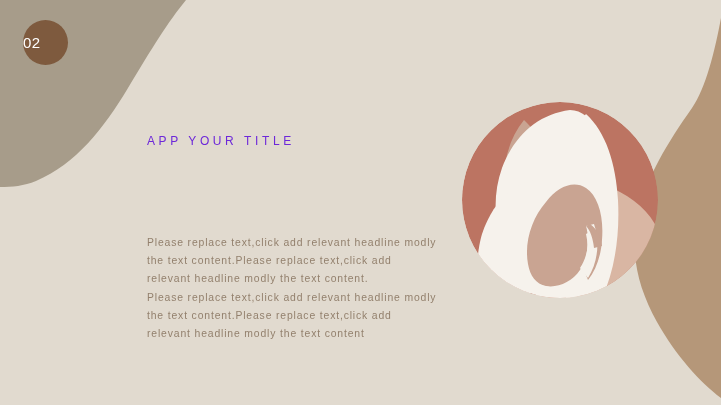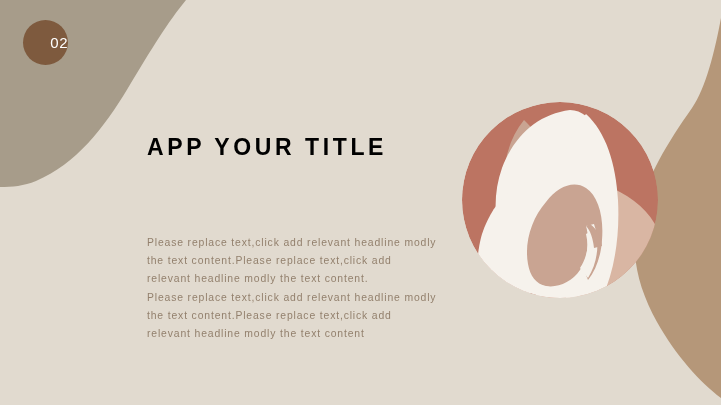--- a/index.html
+++ b/index.html
@@ -26,34 +26,34 @@
   .badge {
     position: absolute;
     left: 23px;
     top: 20px;
     width: 45px;
     height: 45px;
     border-radius: 50%;
     background: #7E5A3E;
     display: flex;
     align-items: center;
-    justify-content: flex-end;
+    justify-content: flex-start;
     color: #FFFFFF;
     font-size: 15px;
     letter-spacing: 0.5px;
     font-family: "Liberation Sans", sans-serif;
   }
   .title {
     position: absolute;
     left: 147px;
     top: 134px;
-    color: #000000;
-    font-size: 23px;
+    color: #6d28d9;
+    font-size: 12px;
     letter-spacing: 3.6px;
-    font-weight: 700;
+    font-weight: 400;
     white-space: nowrap;
     font-family: "Liberation Sans", sans-serif;
   }
   .body-text {
     position: absolute;
     left: 147px;
     top: 186px;
     width: 290px;
     color: #93806D;
     font-size: 10.4px;

